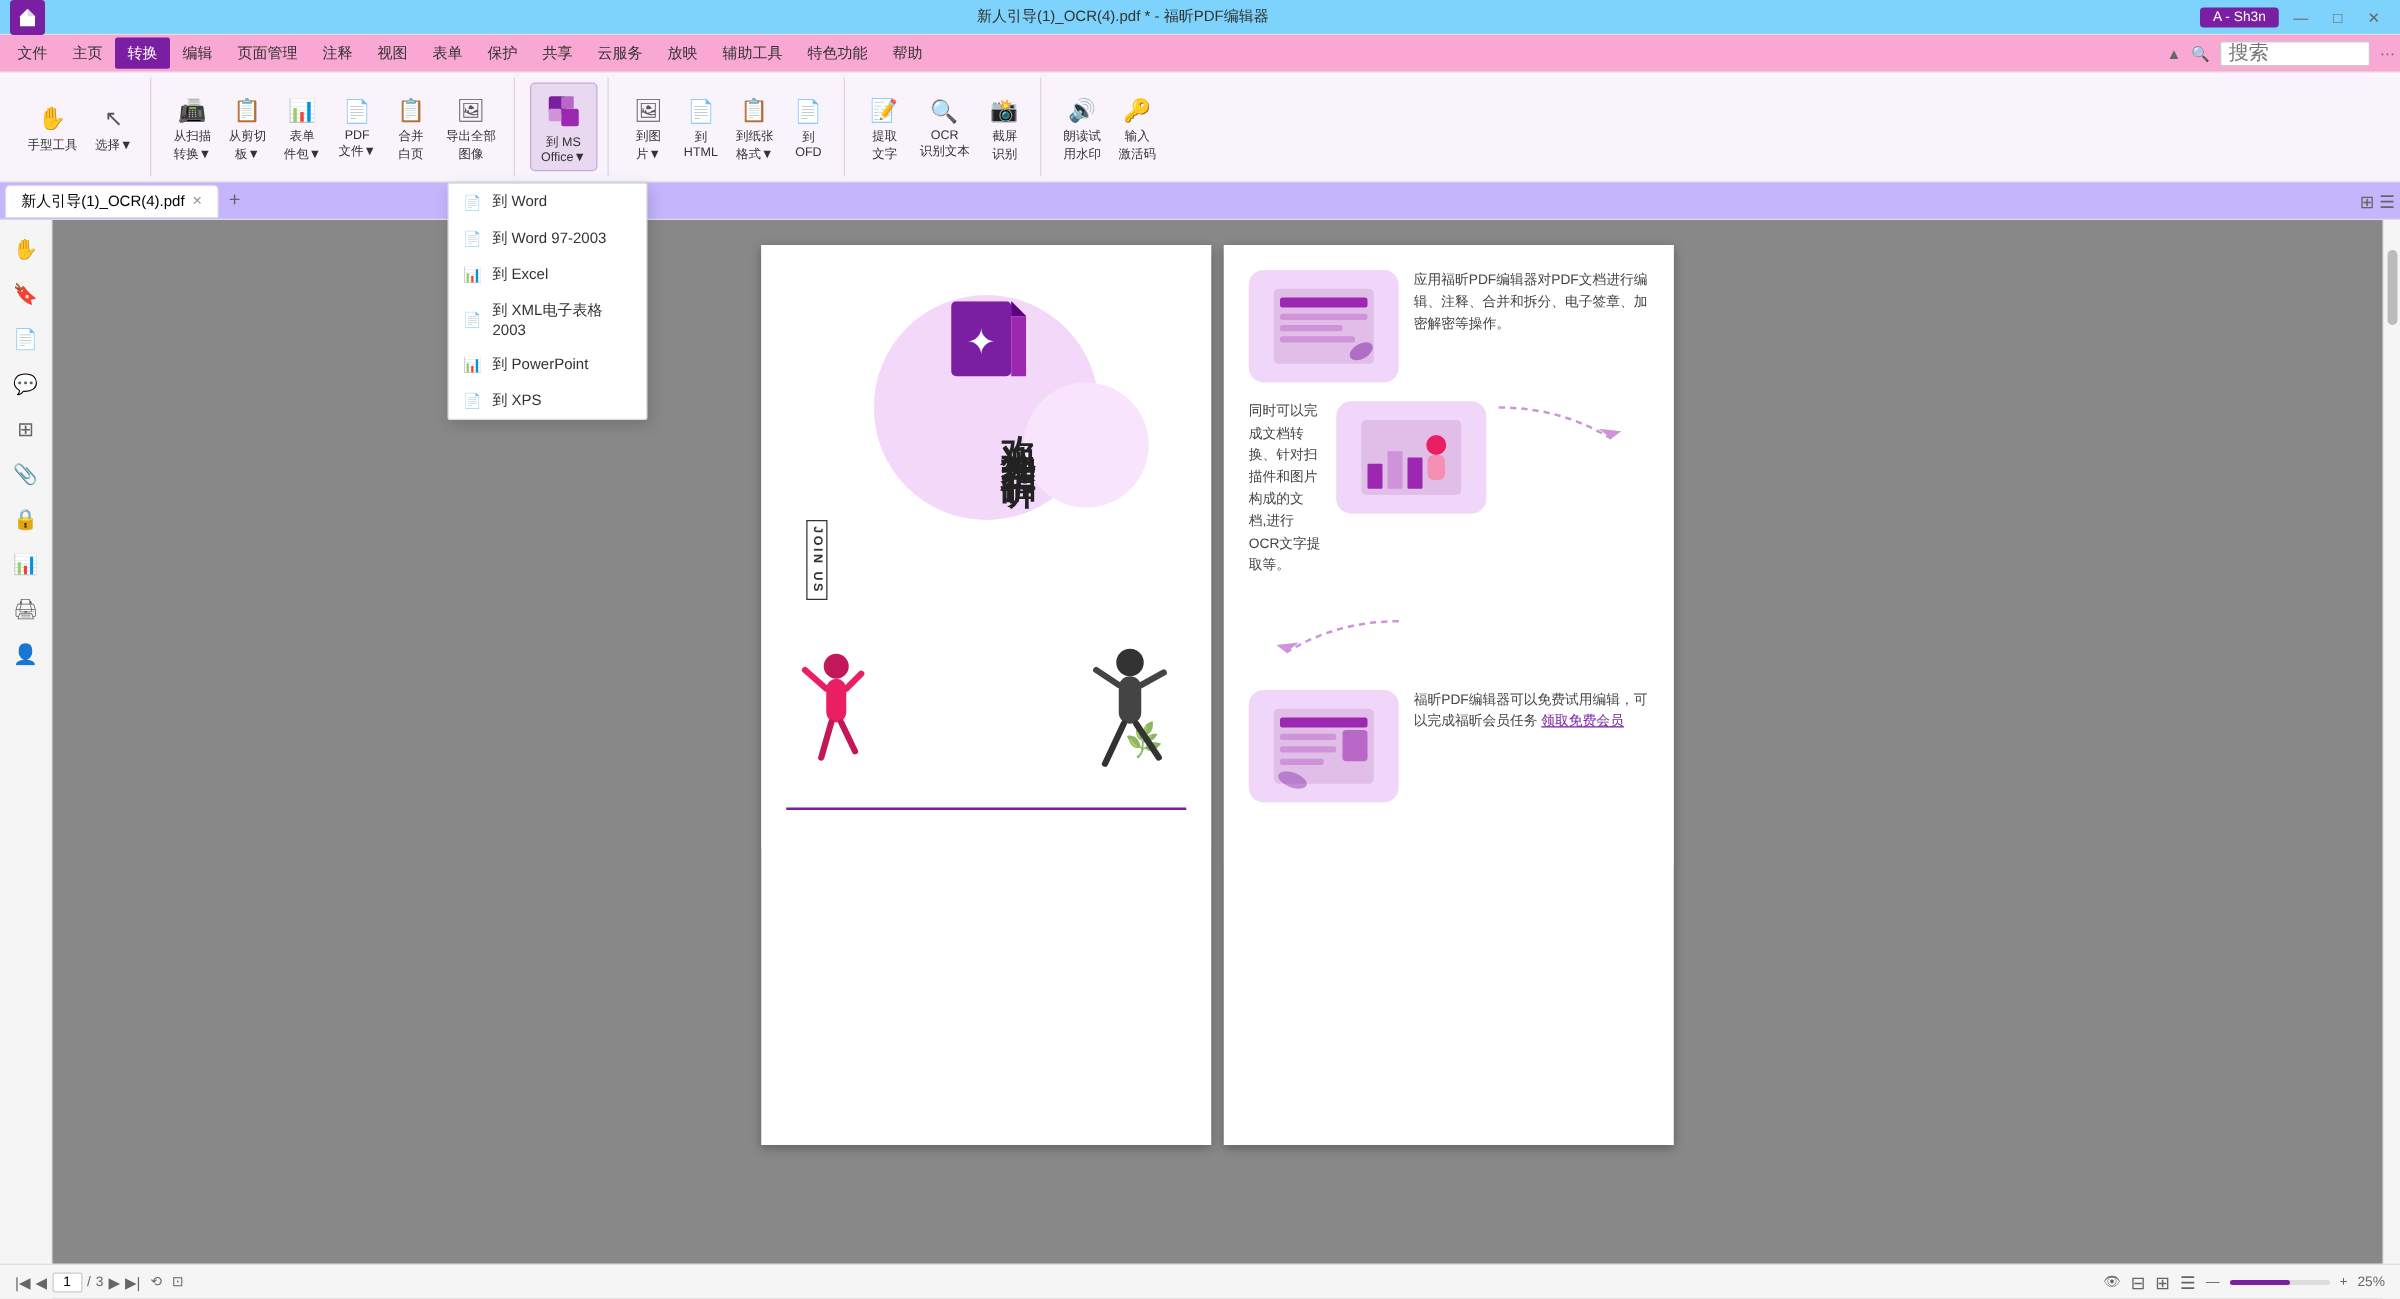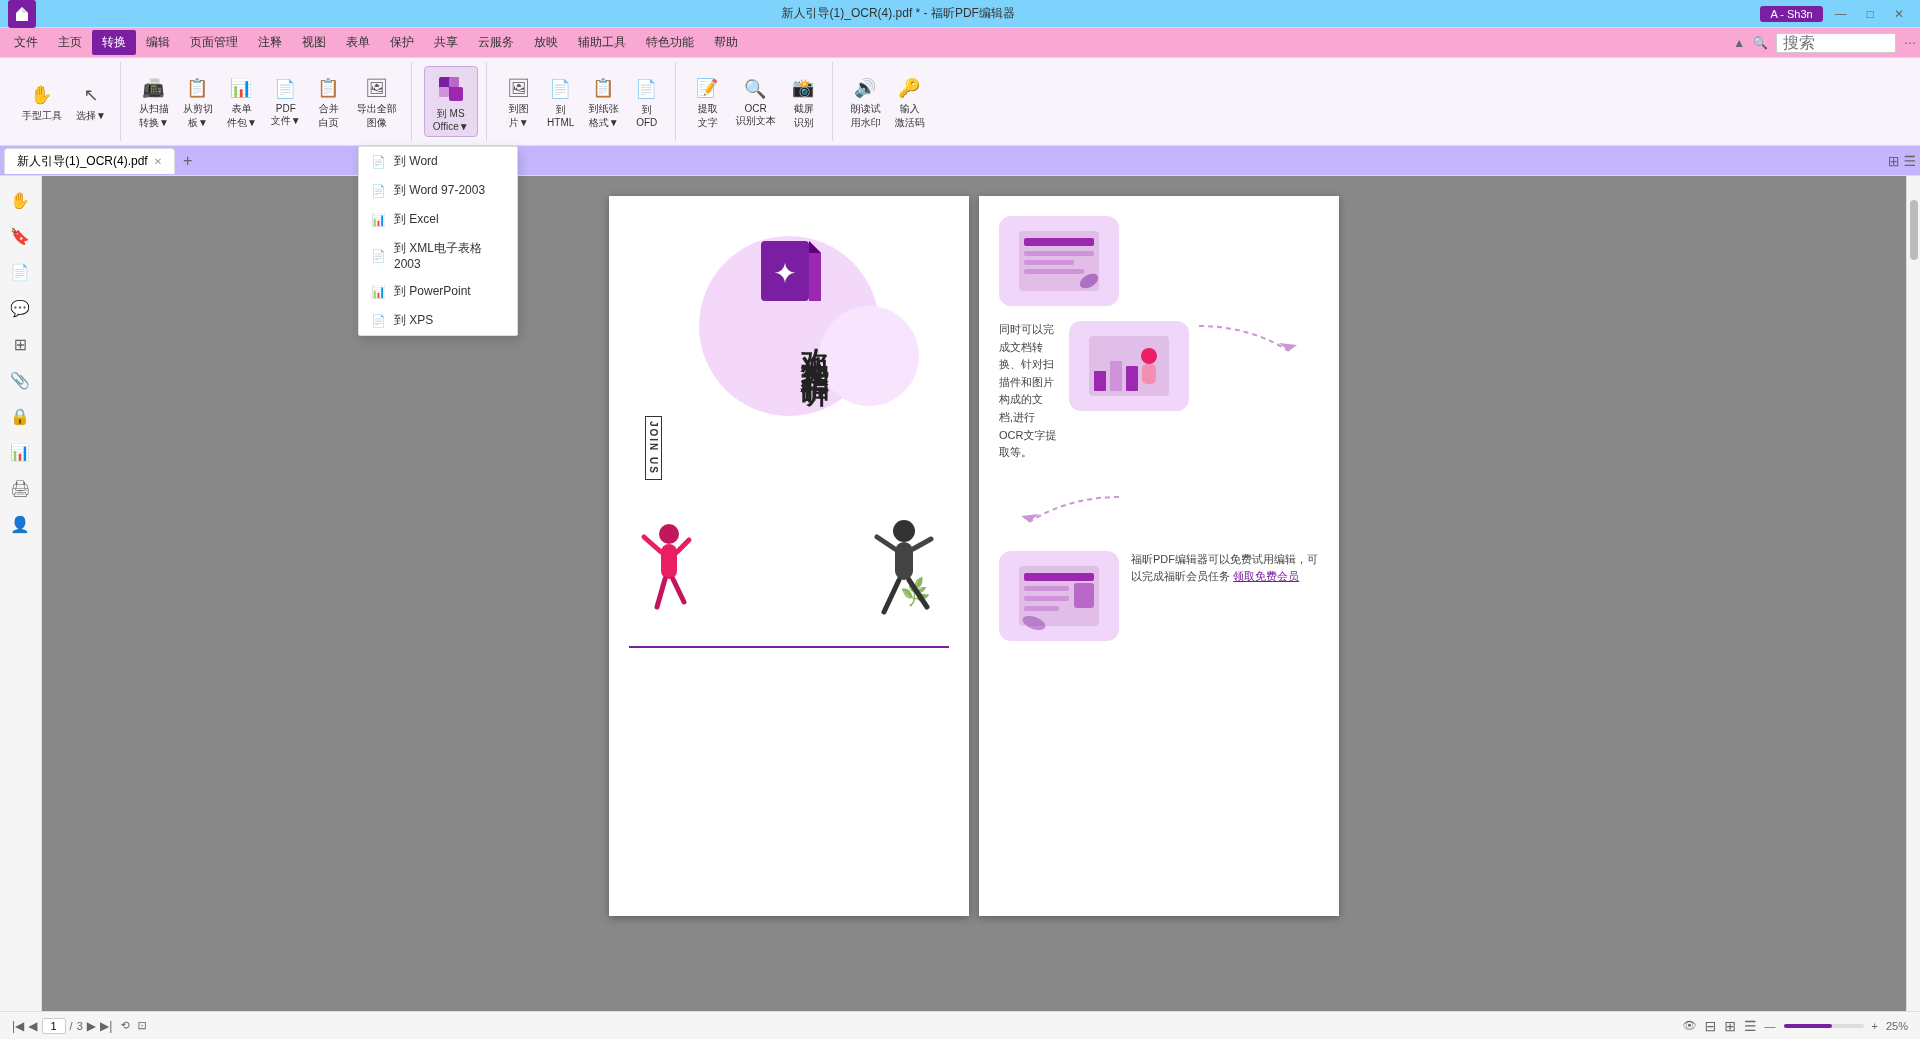--- a/index.html
+++ b/index.html
@@ -579,20 +579,23 @@
             <svg width="90" height="70" viewBox="0 0 90 70">
               <rect x="5" y="5" width="80" height="60" rx="4" fill="#e1bee7"></rect>
               <rect x="10" y="12" width="70" height="8" rx="2" fill="#9c27b0"></rect>
               <rect x="10" y="25" width="70" height="5" rx="2" fill="#ce93d8"></rect>
               <rect x="10" y="34" width="50" height="5" rx="2" fill="#ce93d8"></rect>
               <rect x="10" y="43" width="60" height="5" rx="2" fill="#ce93d8"></rect>
 
               <ellipse cx="75" cy="55" rx="10" ry="6" fill="#7b1fa2" opacity="0.5" transform="rotate(-30 75 55)"></ellipse>
             </svg>
           </div>
+          <div style="flex:1;">
+            <p style="font-size:11px; color:#444; line-height:1.6;">应用福昕PDF编辑器对PDF文档进行编辑、注释、合并和拆分、电子签章、加密解密等操作。</p>
+          </div>
         </div>
 
         <div style="text-align:right; color:#d4a8e8; font-size:14px; margin:-15px 10px 15px;">
           <svg width="120" height="40" viewBox="0 0 120 40" style="float:right;">
             <path d="M10,5 Q60,5 100,30" stroke="#ce93d8" stroke-width="2" fill="none" stroke-dasharray="5,4"></path>
             <polygon points="100,30 90,22 108,24" fill="#ce93d8"></polygon>
           </svg>
         </div>
 
         <div class="feature-item" style="margin-top:20px;">

